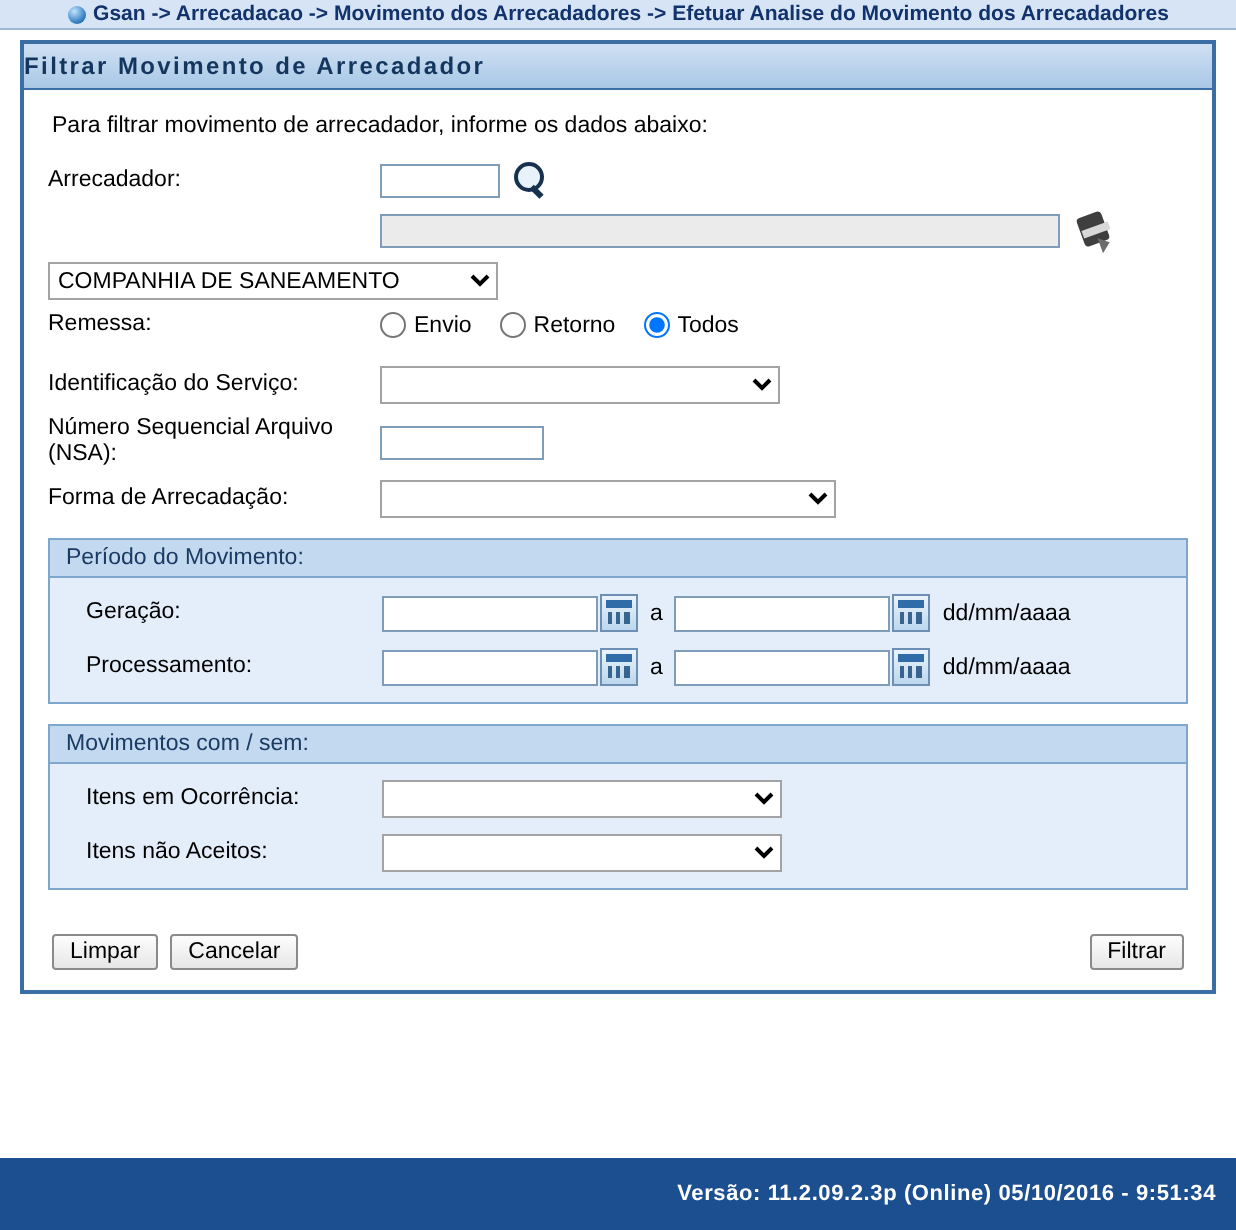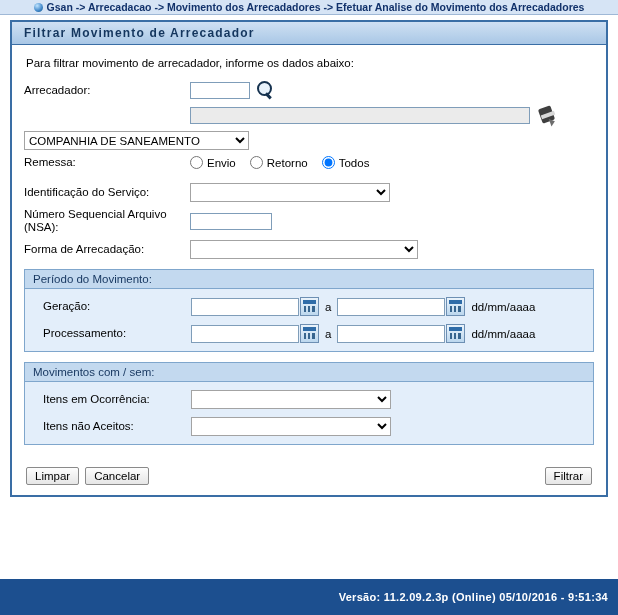--- a/index.html
+++ b/index.html
@@ -51,21 +51,20 @@
     border: 2px solid #3a6ea5;
     background: #ffffff;
     box-sizing: border-box;
   }
   .panel-title {
     height: 22px;
     background: linear-gradient(to bottom, #cfe0f3 0%, #bcd4ec 50%, #a9c7e6 100%);
     border-bottom: 1px solid #3a6ea5;
     display: flex;
     align-items: center;
-    padding-left: 12px;
     font-size: 12px;
     font-weight: bold;
     color: #14365e;
     letter-spacing: 1.2px;
   }
   .panel-body {
     padding: 10px 12px 8px 12px;
     background: #ffffff;
   }
 

